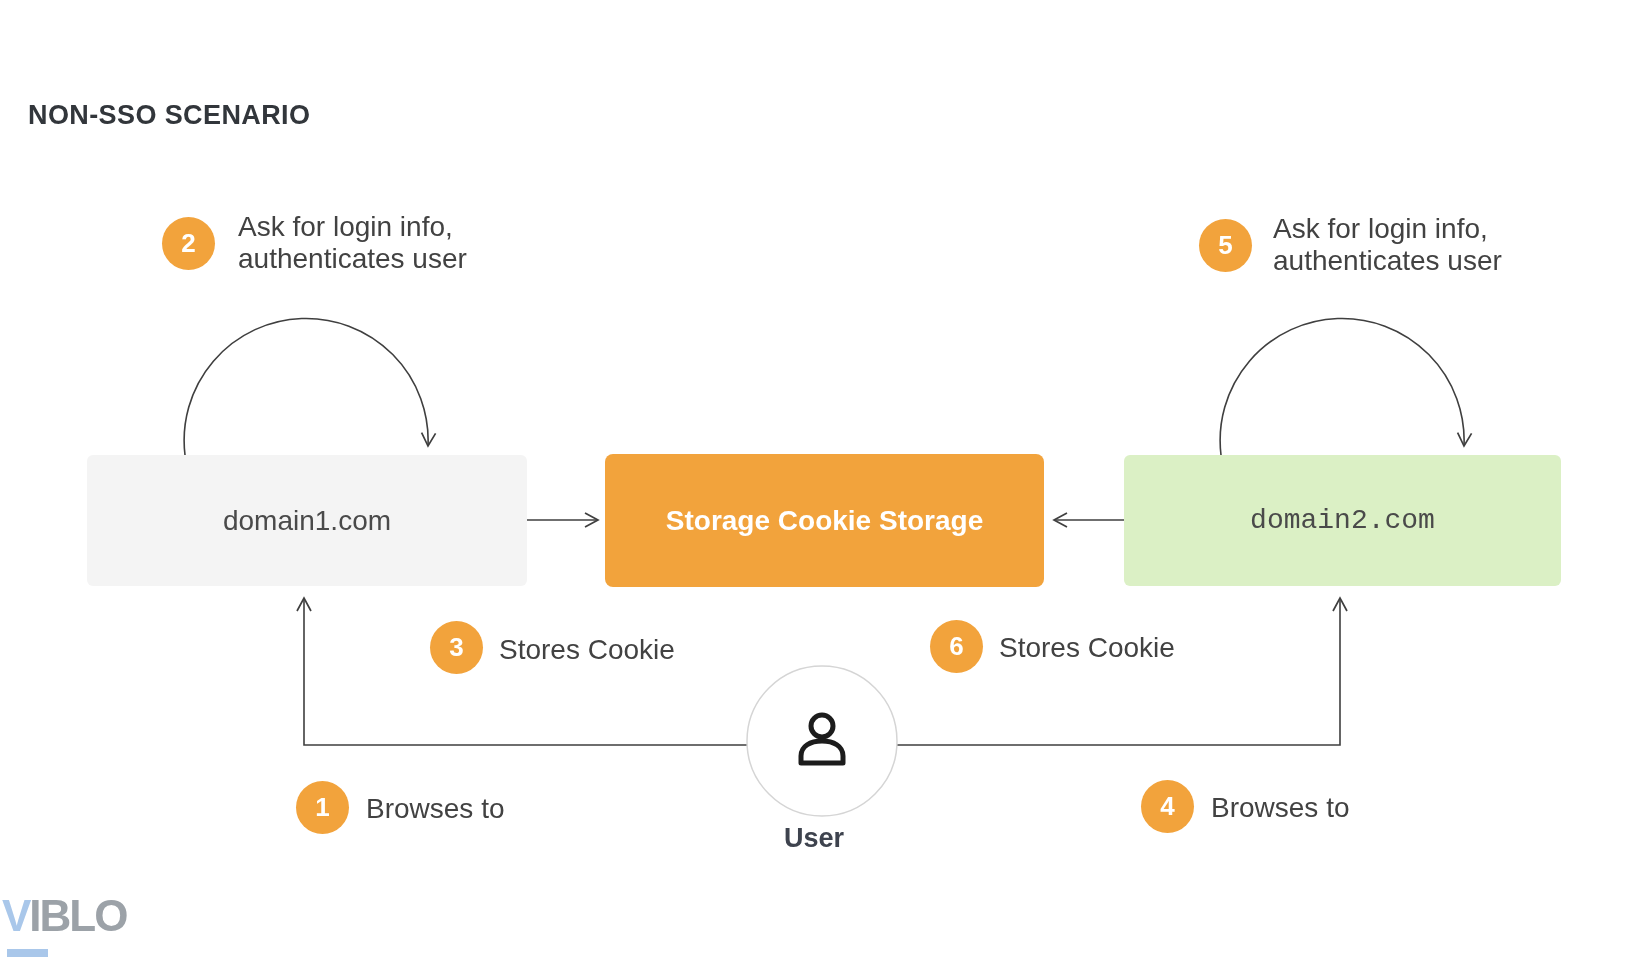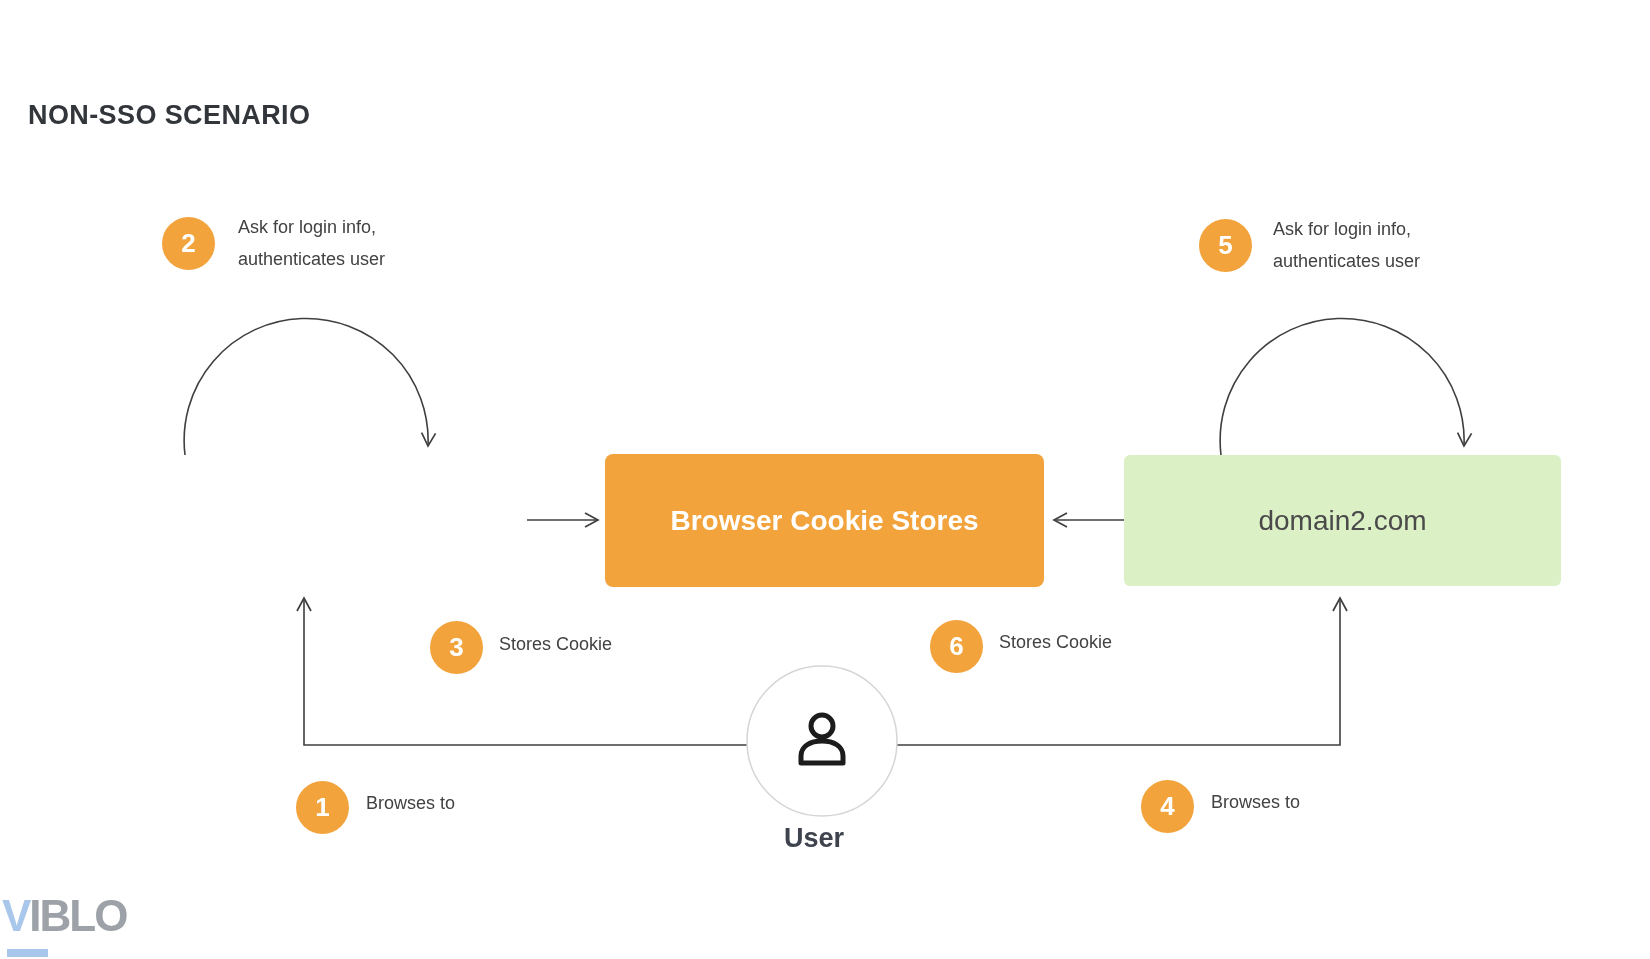--- a/index.html
+++ b/index.html
@@ -13,40 +13,40 @@
     font-size:27px;font-weight:700;letter-spacing:.4px;color:var(--title-text);margin-left:28px;
   }
   
   .node{
     position:absolute;display:flex;align-items:center;justify-content:center;
     font-size:28px;color:var(--domain-text);
   }
   .node-domain1{left:87px;top:455px;width:440px;height:131px;background:var(--gray-box);border-radius:6px;}
   .node-storage{left:605px;top:454px;width:439px;height:133px;background:var(--accent-orange);border-radius:8px;
     color:#fff;font-weight:700;}
-  .node-domain2{left:1124px;top:455px;width:437px;height:131px;background:var(--green-box);border-radius:6px;}
+  .node-domain2{left:1124px;top:455px;width:437px;height:131px;background:var(--green-box);border-radius:6px;font-family:Liberation Mono, monospace;}
   
   svg.edges{position:absolute;left:0;top:0;}
   .edge{fill:none;stroke:var(--line);stroke-width:1.6px;}
   .arrowhead{fill:none;stroke:var(--line);stroke-width:1.7px;}
   .user-circle{fill:#fff;stroke:var(--circle-border);stroke-width:1.5px;}
   .person{fill:#fff;stroke:var(--person-stroke);stroke-width:5px;}
   
   .badge{
     position:absolute;width:53px;height:53px;border-radius:50%;
     background:var(--accent-orange);color:#fff;font-size:26px;font-weight:700;
     display:flex;align-items:center;justify-content:center;
   }
   .badge-1{left:296px;top:781px;}
   .badge-2{left:162px;top:217px;}
   .badge-3{left:430px;top:621px;}
   .badge-4{left:1141px;top:780px;}
   .badge-5{left:1199px;top:219px;}
   .badge-6{left:930px;top:620px;}
-  .step-label{position:absolute;font-size:18px;color:var(--text);white-space:nowrap;}
+  .step-label{position:absolute;font-size:28px;color:var(--text);white-space:nowrap;}
   .label-1{left:366px;top:793px;}
   .label-2{left:238px;top:211px;line-height:32px;}
   .label-3{left:499px;top:634px;}
   .label-4{left:1211px;top:792px;}
   .label-5{left:1273px;top:213px;line-height:32px;}
   .label-6{left:999px;top:632px;}
   
   .user-label{
     position:absolute;left:714px;top:823px;width:200px;text-align:center;
     font-size:27px;font-weight:700;color:var(--user-text);
@@ -85,22 +85,25 @@
     <path class="edge" marker-end="url(#arrow)" d="M 747 745 L 304 745 L 304 598"></path>
     <path class="edge" marker-end="url(#arrow)" d="M 897 745 L 1340 745 L 1340 598"></path>
 
     <circle class="user-circle" cx="822" cy="741" r="75"></circle>
     <g transform="translate(822,739)">
       <circle class="person" cx="0" cy="-13" r="11"></circle>
       <path class="person" stroke-linejoin="round" d="M -21 24 L 21 24 L 21 17 C 21 7 11.5 2 0 2 C -11.5 2 -21 7 -21 17 Z"></path>
     </g>
   </svg>
 
+  <div class="node node-domain1">
+    <span>domain1.com</span>
+  </div>
   <div class="node node-storage">
-    <span>Browser Cookie Stores</span>
+    <span>Storage Cookie Storage</span>
   </div>
   <div class="node node-domain2">
     <span>domain2.com</span>
   </div>
 
   <div class="user-label">User</div>
 
   <div class="badge badge-1">1</div>
   <div class="badge badge-2">2</div>
   <div class="badge badge-3">3</div>

